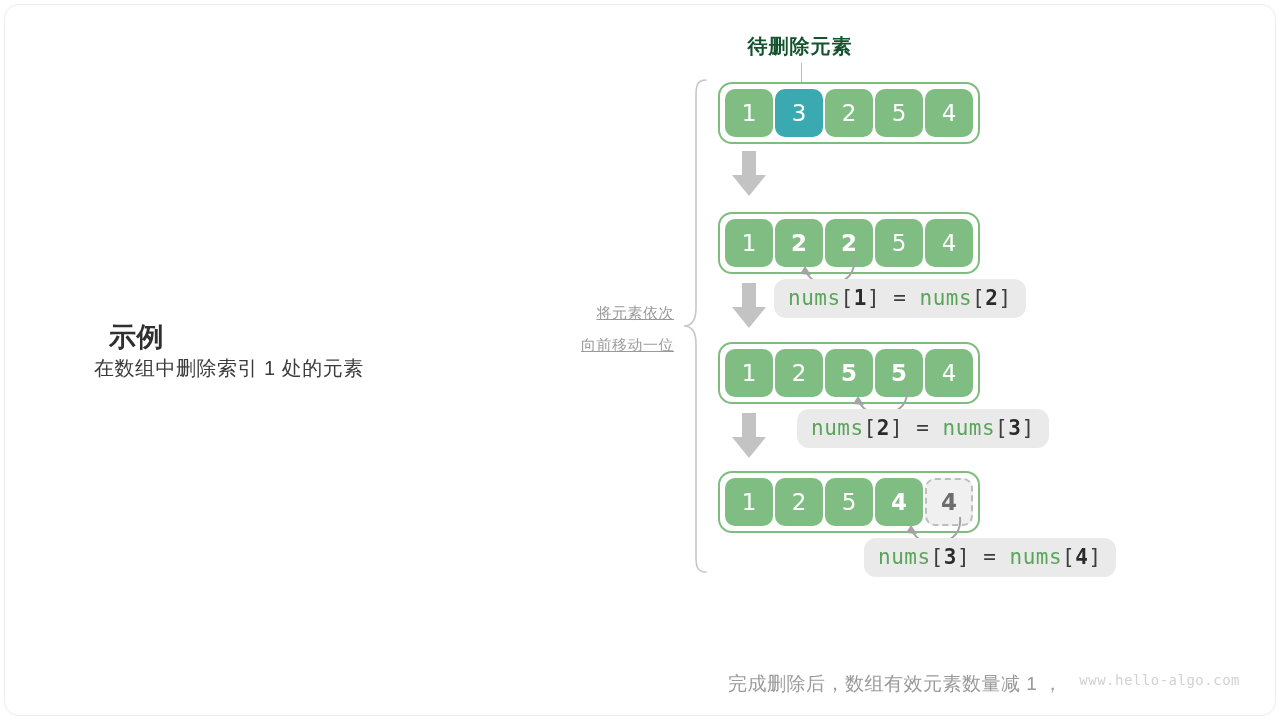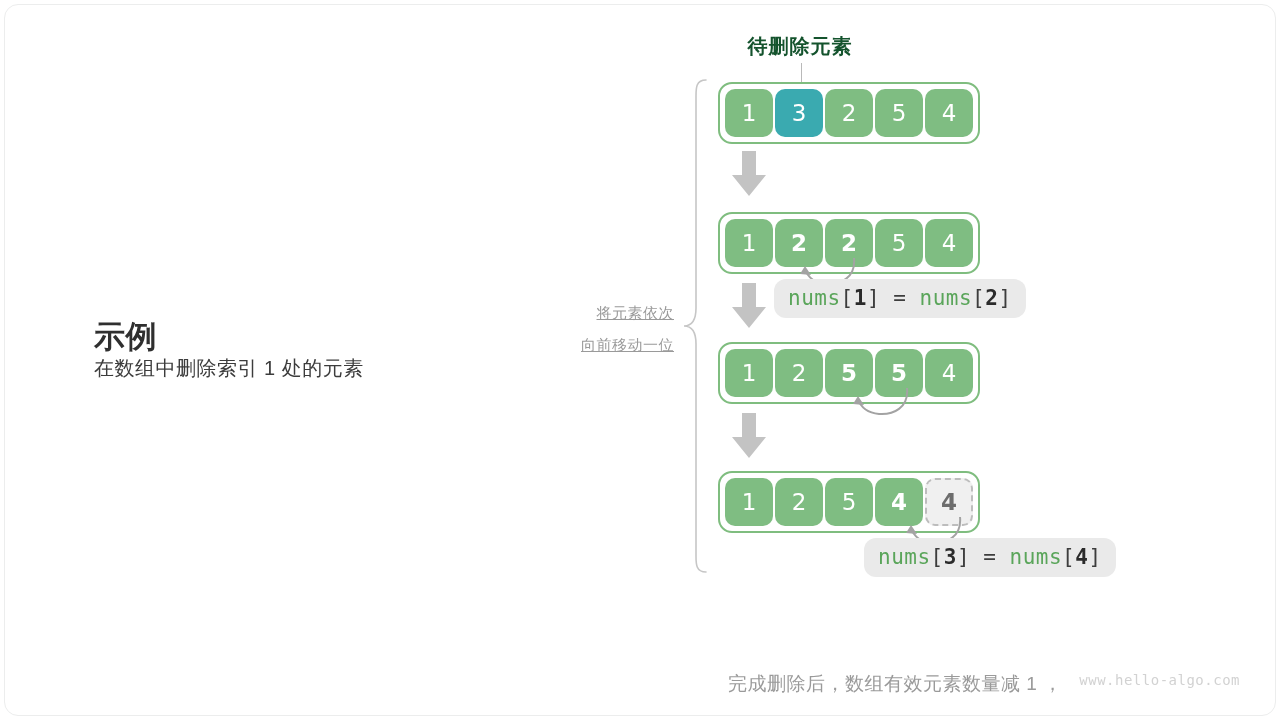--- a/index.html
+++ b/index.html
@@ -37,25 +37,26 @@
   }
 
   
   .left-block {
     position: absolute;
     left: 94px;
     top: 320px;
     width: 420px;
   }
   .left-title {
-    font-size: 31px;
+    font-size: 27px;
     font-weight: bold;
     color: #2f2f2f;
     line-height: 34px;
     letter-spacing: 0.5px;
+    margin-left: 15px;
   }
   .left-desc {
     font-size: 20px;
     color: #3c3c3c;
     line-height: 28px;
     letter-spacing: 0.5px;
     white-space: pre;
   }
 
   
@@ -254,20 +255,21 @@
       <div class="cell bold">5</div>
       <div class="cell bold">5</div>
       <div class="cell">4</div>
     </div>
 
   <svg class="curve" style="left:851px; top:388px; width:62px; height:32px;" viewBox="0 0 62 32">
     <path d="M 56 0 C 58 20 42 27 28 26 C 18 25 10 20 7 11" fill="none" stroke="#a3a3a3" stroke-width="2" stroke-linecap="round"></path>
     <path d="M 7 8 L 13 17 L 2 16 Z" fill="#a3a3a3"></path>
   </svg>
 
+  <div class="code-chip" id="chip1" style="left:797px; top:409px;"><span class="fn">nums</span><span class="br">[</span><span class="idx">2</span><span class="br">]</span><span class="eq"> = </span><span class="fn">nums</span><span class="br">[</span><span class="idx">3</span><span class="br">]</span></div>
 
   <svg class="down-arrow" style="left:731px; top:413px;" viewBox="0 0 36 46">
     <path d="M 11 0 L 25 0 L 25 24 L 35 24 L 18 45 L 1 24 L 11 24 Z" fill="#c3c3c3"></path>
   </svg>
 
   <div class="array" id="row3" style="left:718px; top:471px;">
       <div class="cell">1</div>
       <div class="cell">2</div>
       <div class="cell">5</div>
       <div class="cell bold">4</div>

